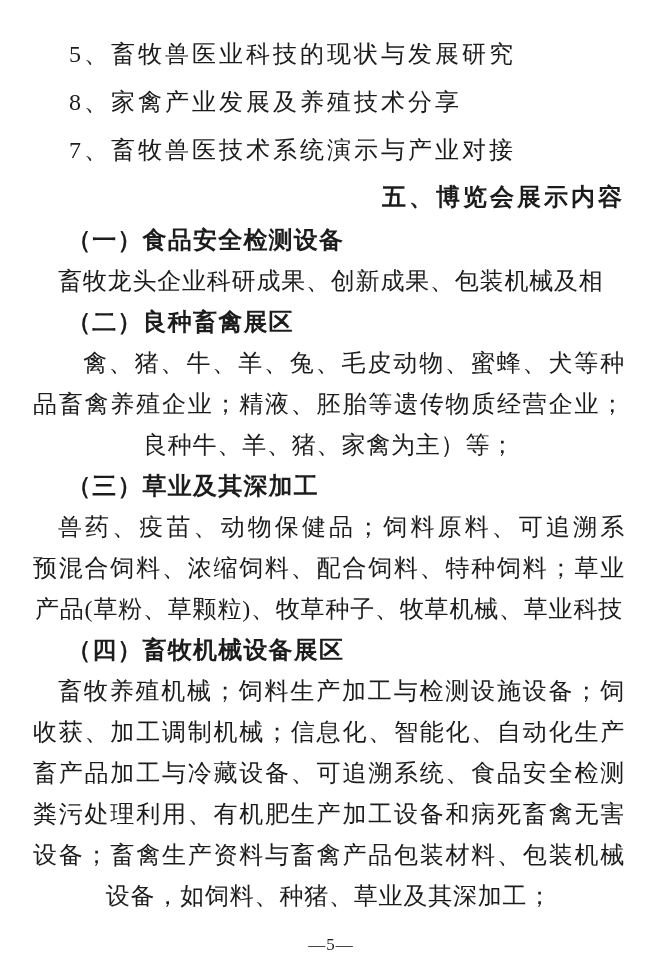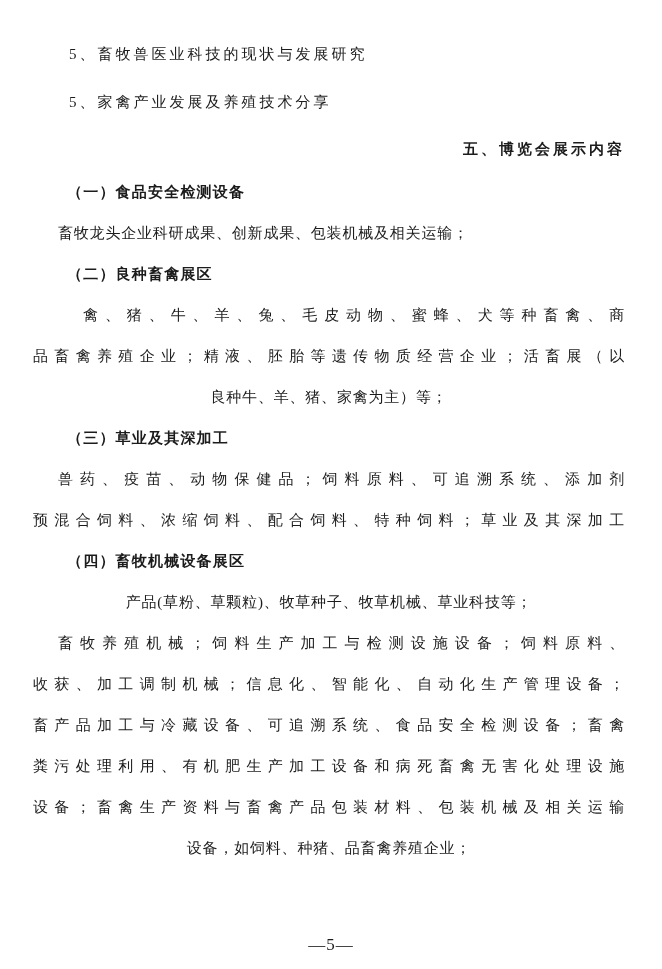--- a/index.html
+++ b/index.html
@@ -13,21 +13,21 @@
     height: 969px;
     background: #ffffff;
     overflow: hidden;
     font-family: "Liberation Serif", "DejaVu Serif", serif;
     color: #1c1c1c;
   }
   .doc-body {
     padding: 30px 37px 0 33px; 
   }
   .line {
-    font-size: 15px;
+    font-size: 24px;
     line-height: 41px;
     height: 41px;
     letter-spacing: 0.8px;
     white-space: normal;
     overflow: hidden;
   }
   
   .line.list {
     line-height: 48px;
     height: 48px;
@@ -71,36 +71,37 @@
     color: #1c1c1c;
     font-family: "Liberation Serif", "DejaVu Serif", serif;
   }
 </style>
 </head>
 <body>
 
 <div class="page">
   <div class="doc-body">
       <div class="line list">5、畜牧兽医业科技的现状与发展研究</div>
-      <div class="line list">5、家禽产业发展及养殖技术分享</div>
+      <div class="line list">8、家禽产业发展及养殖技术分享</div>
+      <div class="line list">7、畜牧兽医技术系统演示与产业对接</div>
       <div class="line heading1">五、博览会展示内容</div>
       <div class="line heading2">（一）食品安全检测设备</div>
       <div class="line para-first">畜牧龙头企业科研成果、创新成果、包装机械及相关运输；</div>
       <div class="line heading2">（二）良种畜禽展区</div>
       <div class="line para-first-deep justify">禽、猪、牛、羊、兔、毛皮动物、蜜蜂、犬等种畜禽、商</div>
       <div class="line para-cont justify">品畜禽养殖企业；精液、胚胎等遗传物质经营企业；活畜展（以</div>
       <div class="line para-cont">良种牛、羊、猪、家禽为主）等；</div>
       <div class="line heading2">（三）草业及其深加工</div>
       <div class="line para-first justify">兽药、疫苗、动物保健品；饲料原料、可追溯系统、添加剂</div>
       <div class="line para-cont justify">预混合饲料、浓缩饲料、配合饲料、特种饲料；草业及其深加工</div>
+      <div class="line para-cont">产品(草粉、草颗粒)、牧草种子、牧草机械、草业科技等；</div>
       <div class="line heading2">（四）畜牧机械设备展区</div>
-      <div class="line para-cont">产品(草粉、草颗粒)、牧草种子、牧草机械、草业科技等；</div>
       <div class="line para-first justify">畜牧养殖机械；饲料生产加工与检测设施设备；饲料原料、</div>
       <div class="line para-cont justify">收获、加工调制机械；信息化、智能化、自动化生产管理设备；</div>
       <div class="line para-cont justify">畜产品加工与冷藏设备、可追溯系统、食品安全检测设备；畜禽</div>
       <div class="line para-cont justify">粪污处理利用、有机肥生产加工设备和病死畜禽无害化处理设施</div>
       <div class="line para-cont justify">设备；畜禽生产资料与畜禽产品包装材料、包装机械及相关运输</div>
-      <div class="line para-cont">设备，如饲料、种猪、品畜禽养殖企业；</div>
+      <div class="line para-cont">设备，如饲料、种猪、草业及其深加工；</div>
     </div>
   <div class="page-footer">
     <span class="page-number">—5—</span>
   </div>
 </div>
 
 </body></html>

